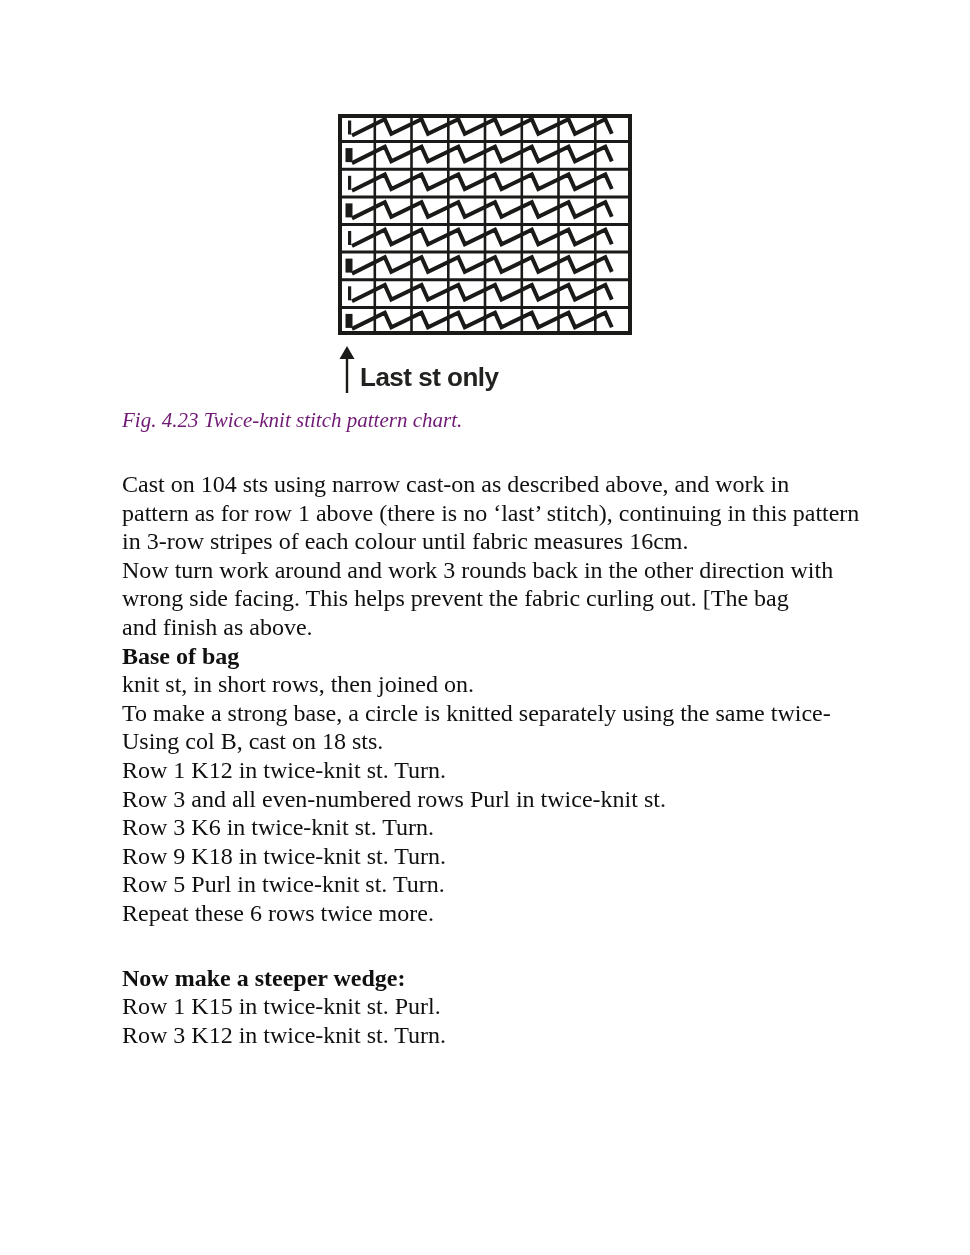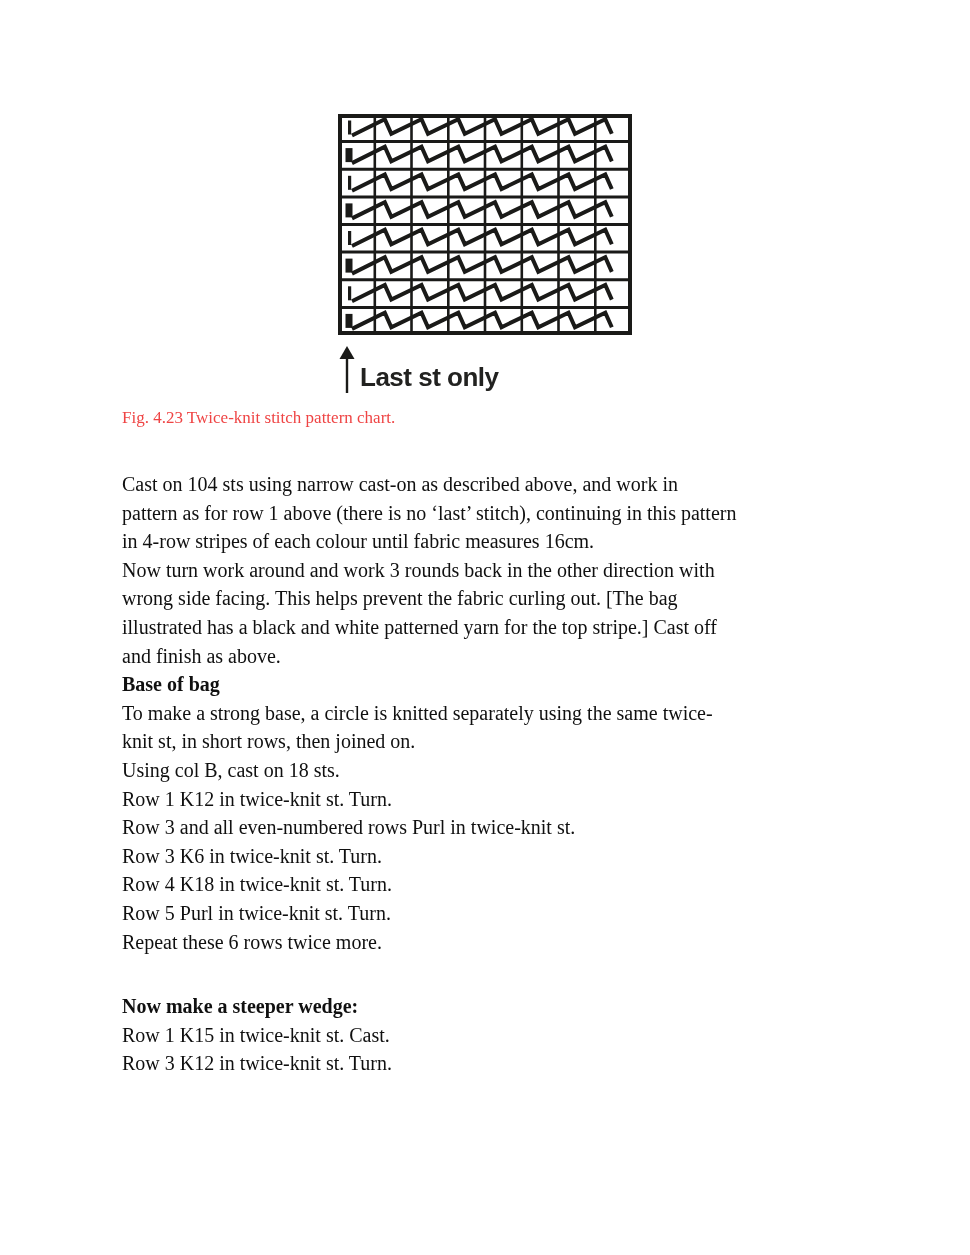--- a/index.html
+++ b/index.html
@@ -3,22 +3,22 @@
 <meta charset="utf-8">
 <style>
   html,body{margin:0;padding:0;background:#ffffff;}
   .page{position:relative;width:970px;height:1255px;background:#ffffff;overflow:hidden;
         font-family:"Liberation Serif",serif;color:#141414;}
   .grid-svg{position:absolute;left:338px;top:114px;}
   .arrow-svg{position:absolute;left:338px;top:346px;}
   .arrow-label{position:absolute;left:360px;top:362px;
         font-family:"Liberation Sans",sans-serif;font-weight:700;font-size:26px;
         letter-spacing:-0.5px;color:#222220;}
-  .caption{position:absolute;left:122px;top:408px;font-size:17px;color:#ef4444;}
-  .text-block{position:absolute;left:122px;top:470px;font-size:20px;line-height:28.6px;color:#101010;}
+  .caption{position:absolute;left:122px;top:408px;font-style:italic;font-size:21px;color:#701a75;}
+  .text-block{position:absolute;left:122px;top:470px;font-size:24px;line-height:28.6px;color:#101010;}
   .line{white-space:pre;}
   .heading{font-weight:700;white-space:pre;}
   .heading.wedge{margin-top:36px;}
   b{font-weight:400;}
 </style>
 </head>
 <body>
 
 <div class="page">
 
@@ -61,35 +61,34 @@
     <rect x="7.8" y="9" width="2.4" height="38" fill="#1a1a18"></rect>
   </svg>
 
   <div class="arrow-label">Last st only</div>
 
   <div class="caption">Fig. 4.23 Twice-knit stitch pattern chart.</div>
 
   <div class="text-block">
     <div class="line">Cast on 104 sts using narrow cast-on as described above, and work in</div>
     <div class="line">pattern as for row 1 above (there is no ‘last’ stitch), continuing in this pattern</div>
-    <div class="line">in 4-row stripes of each colour until fabric measures 16cm.</div>
+    <div class="line">in 3-row stripes of each colour until fabric measures 16cm.</div>
     <div class="line">Now turn work around and work 3 rounds back in the other direction with</div>
     <div class="line">wrong side facing. This helps prevent the fabric curling out. [The bag</div>
-    <div class="line">illustrated has a black and white patterned yarn for the top stripe.] Cast off</div>
     <div class="line">and finish as above.</div>
 
     <div class="heading">Base of bag</div>
+    <div class="line"><b></b><span>knit st, in short rows, then joined on.</span></div>
     <div class="line"><b></b><span>To make a strong base, a circle is knitted separately using the same twice-</span></div>
-    <div class="line"><b></b><span>knit st, in short rows, then joined on.</span></div>
     <div class="line"><b></b><span>Using col B, cast on 18 sts.</span></div>
     <div class="line"><b>Row 1</b><span> K12 in twice-knit st. Turn.</span></div>
     <div class="line"><b>Row 3 and all even-numbered rows</b><span> Purl in twice-knit st.</span></div>
     <div class="line"><b>Row 3</b><span> K6 in twice-knit st. Turn.</span></div>
-    <div class="line"><b>Row 4</b><span> K18 in twice-knit st. Turn.</span></div>
+    <div class="line"><b>Row 9</b><span> K18 in twice-knit st. Turn.</span></div>
     <div class="line"><b>Row 5</b><span> Purl in twice-knit st. Turn.</span></div>
     <div class="line"><b></b><span>Repeat these 6 rows twice more.</span></div>
 
     <div class="heading wedge">Now make a steeper wedge:</div>
-    <div class="line"><b>Row 1</b><span> K15 in twice-knit st. Cast.</span></div>
+    <div class="line"><b>Row 1</b><span> K15 in twice-knit st. Purl.</span></div>
     <div class="line"><b>Row 3</b><span> K12 in twice-knit st. Turn.</span></div>
   </div>
 
 </div>
 
 </body></html>

